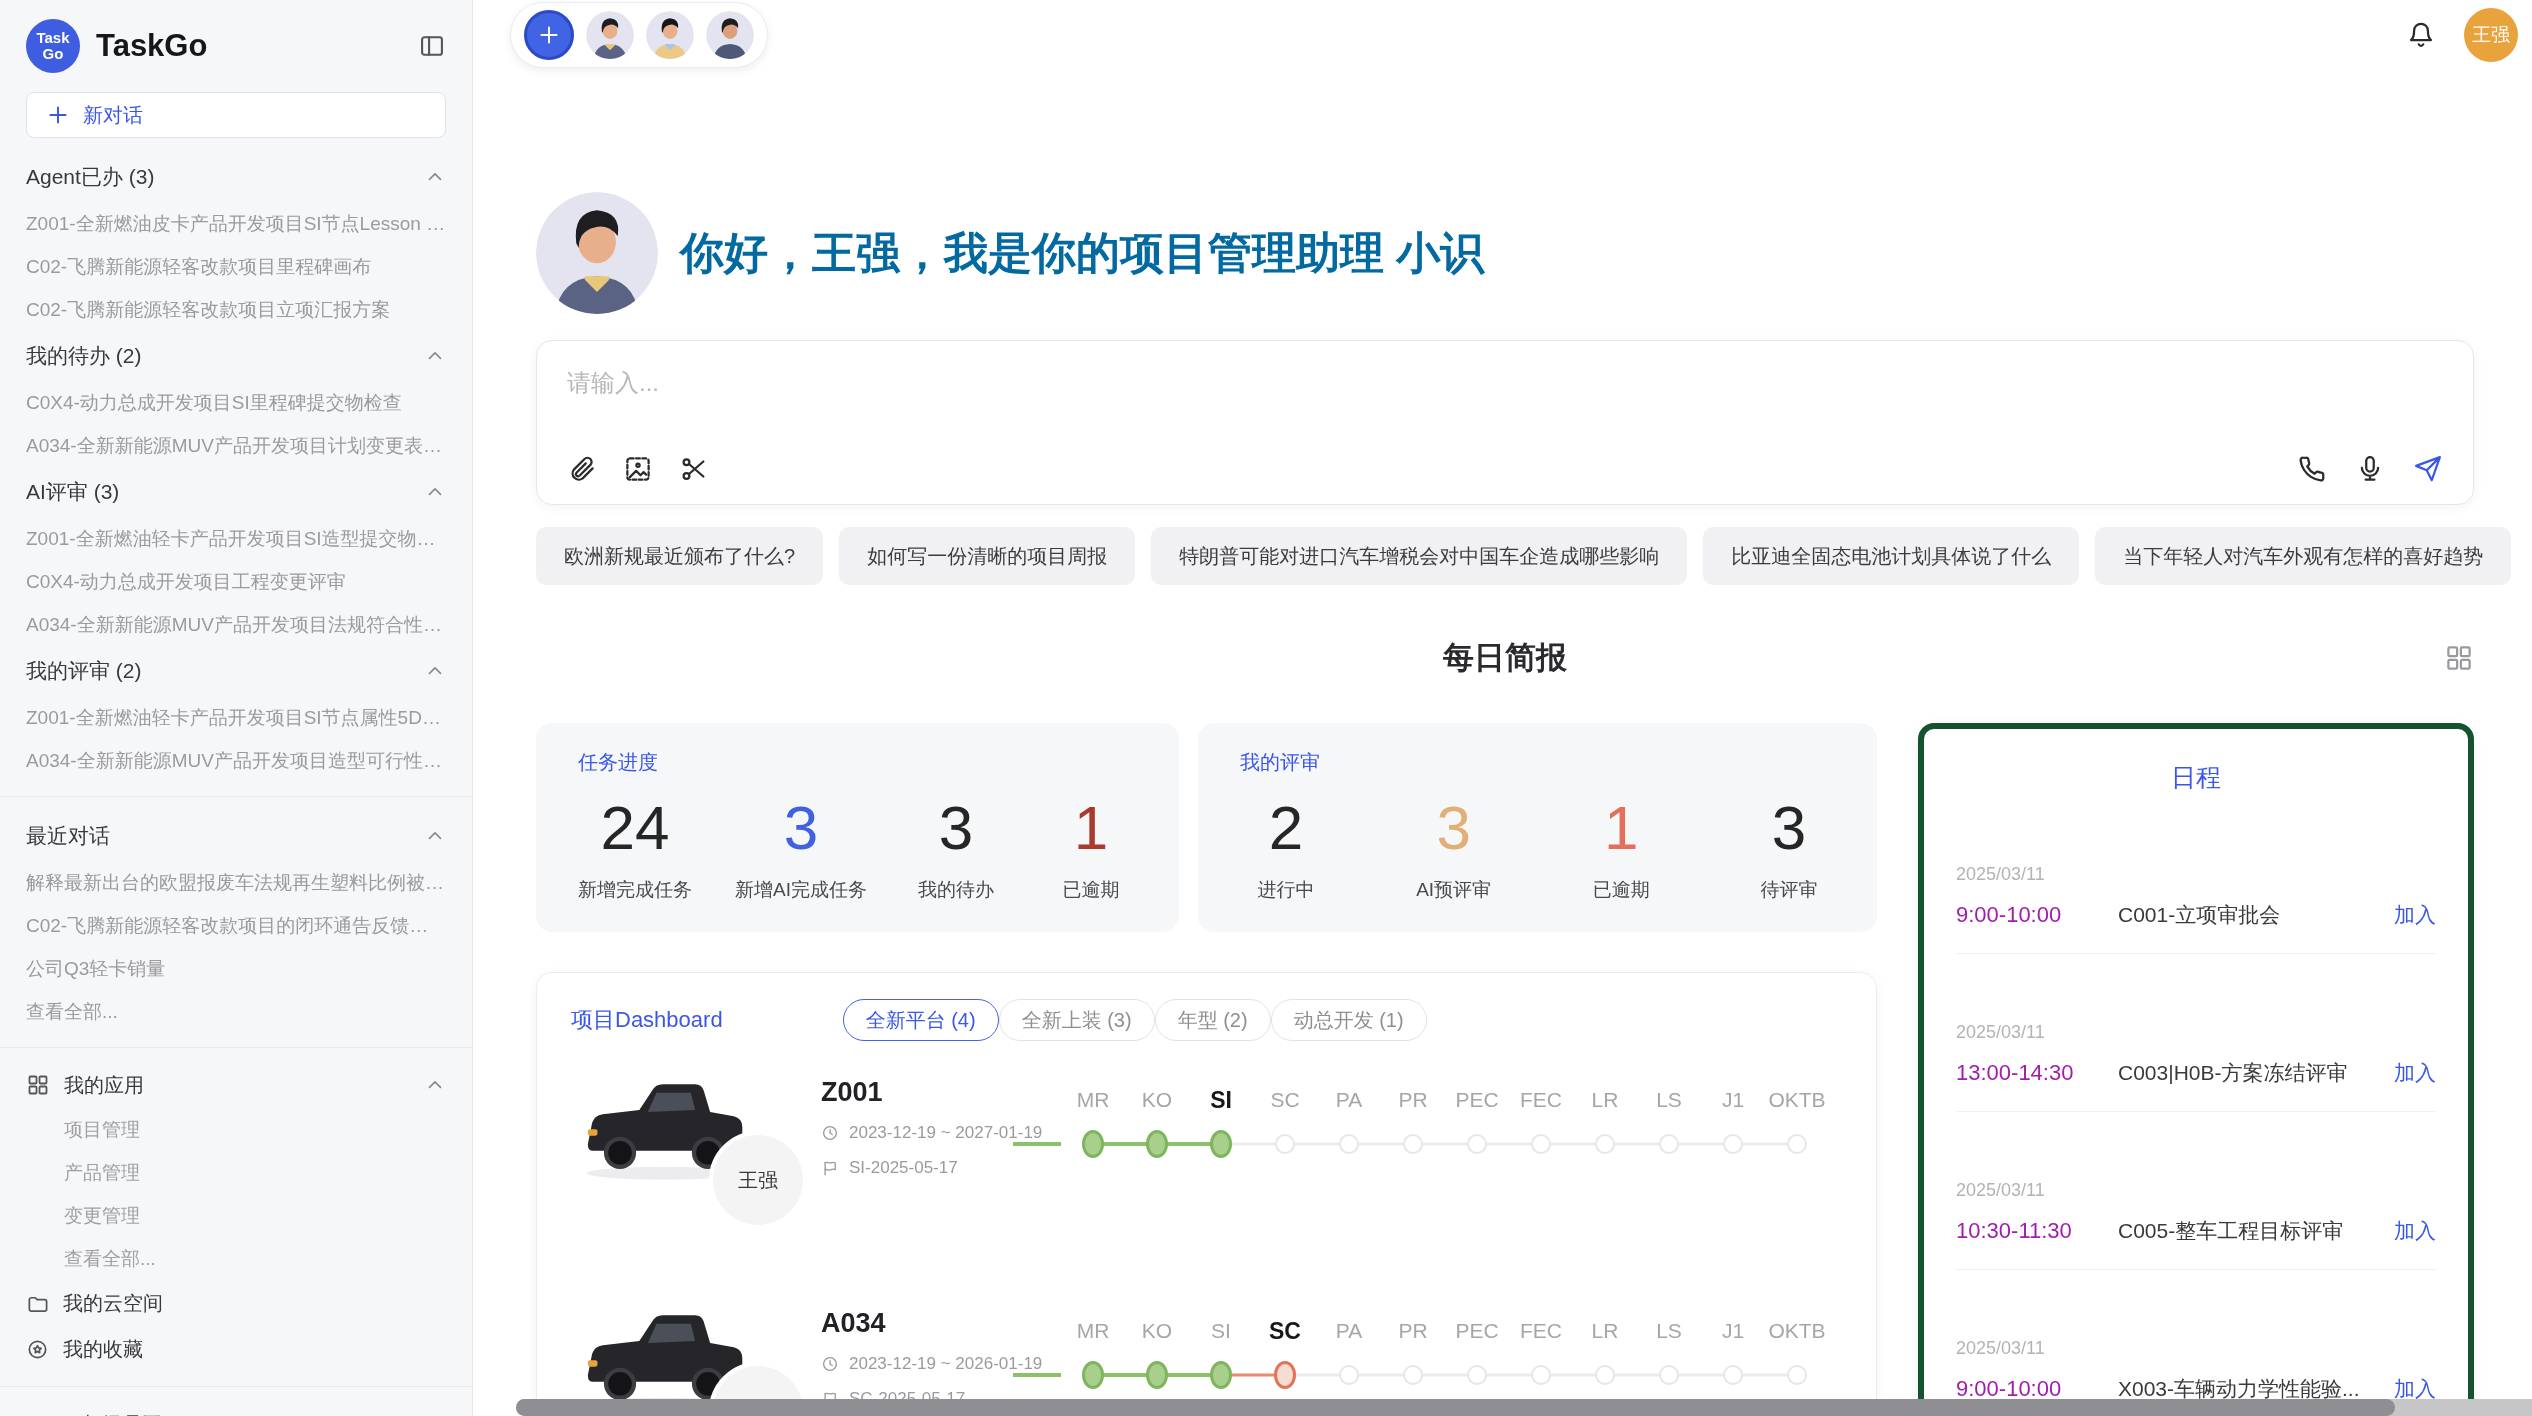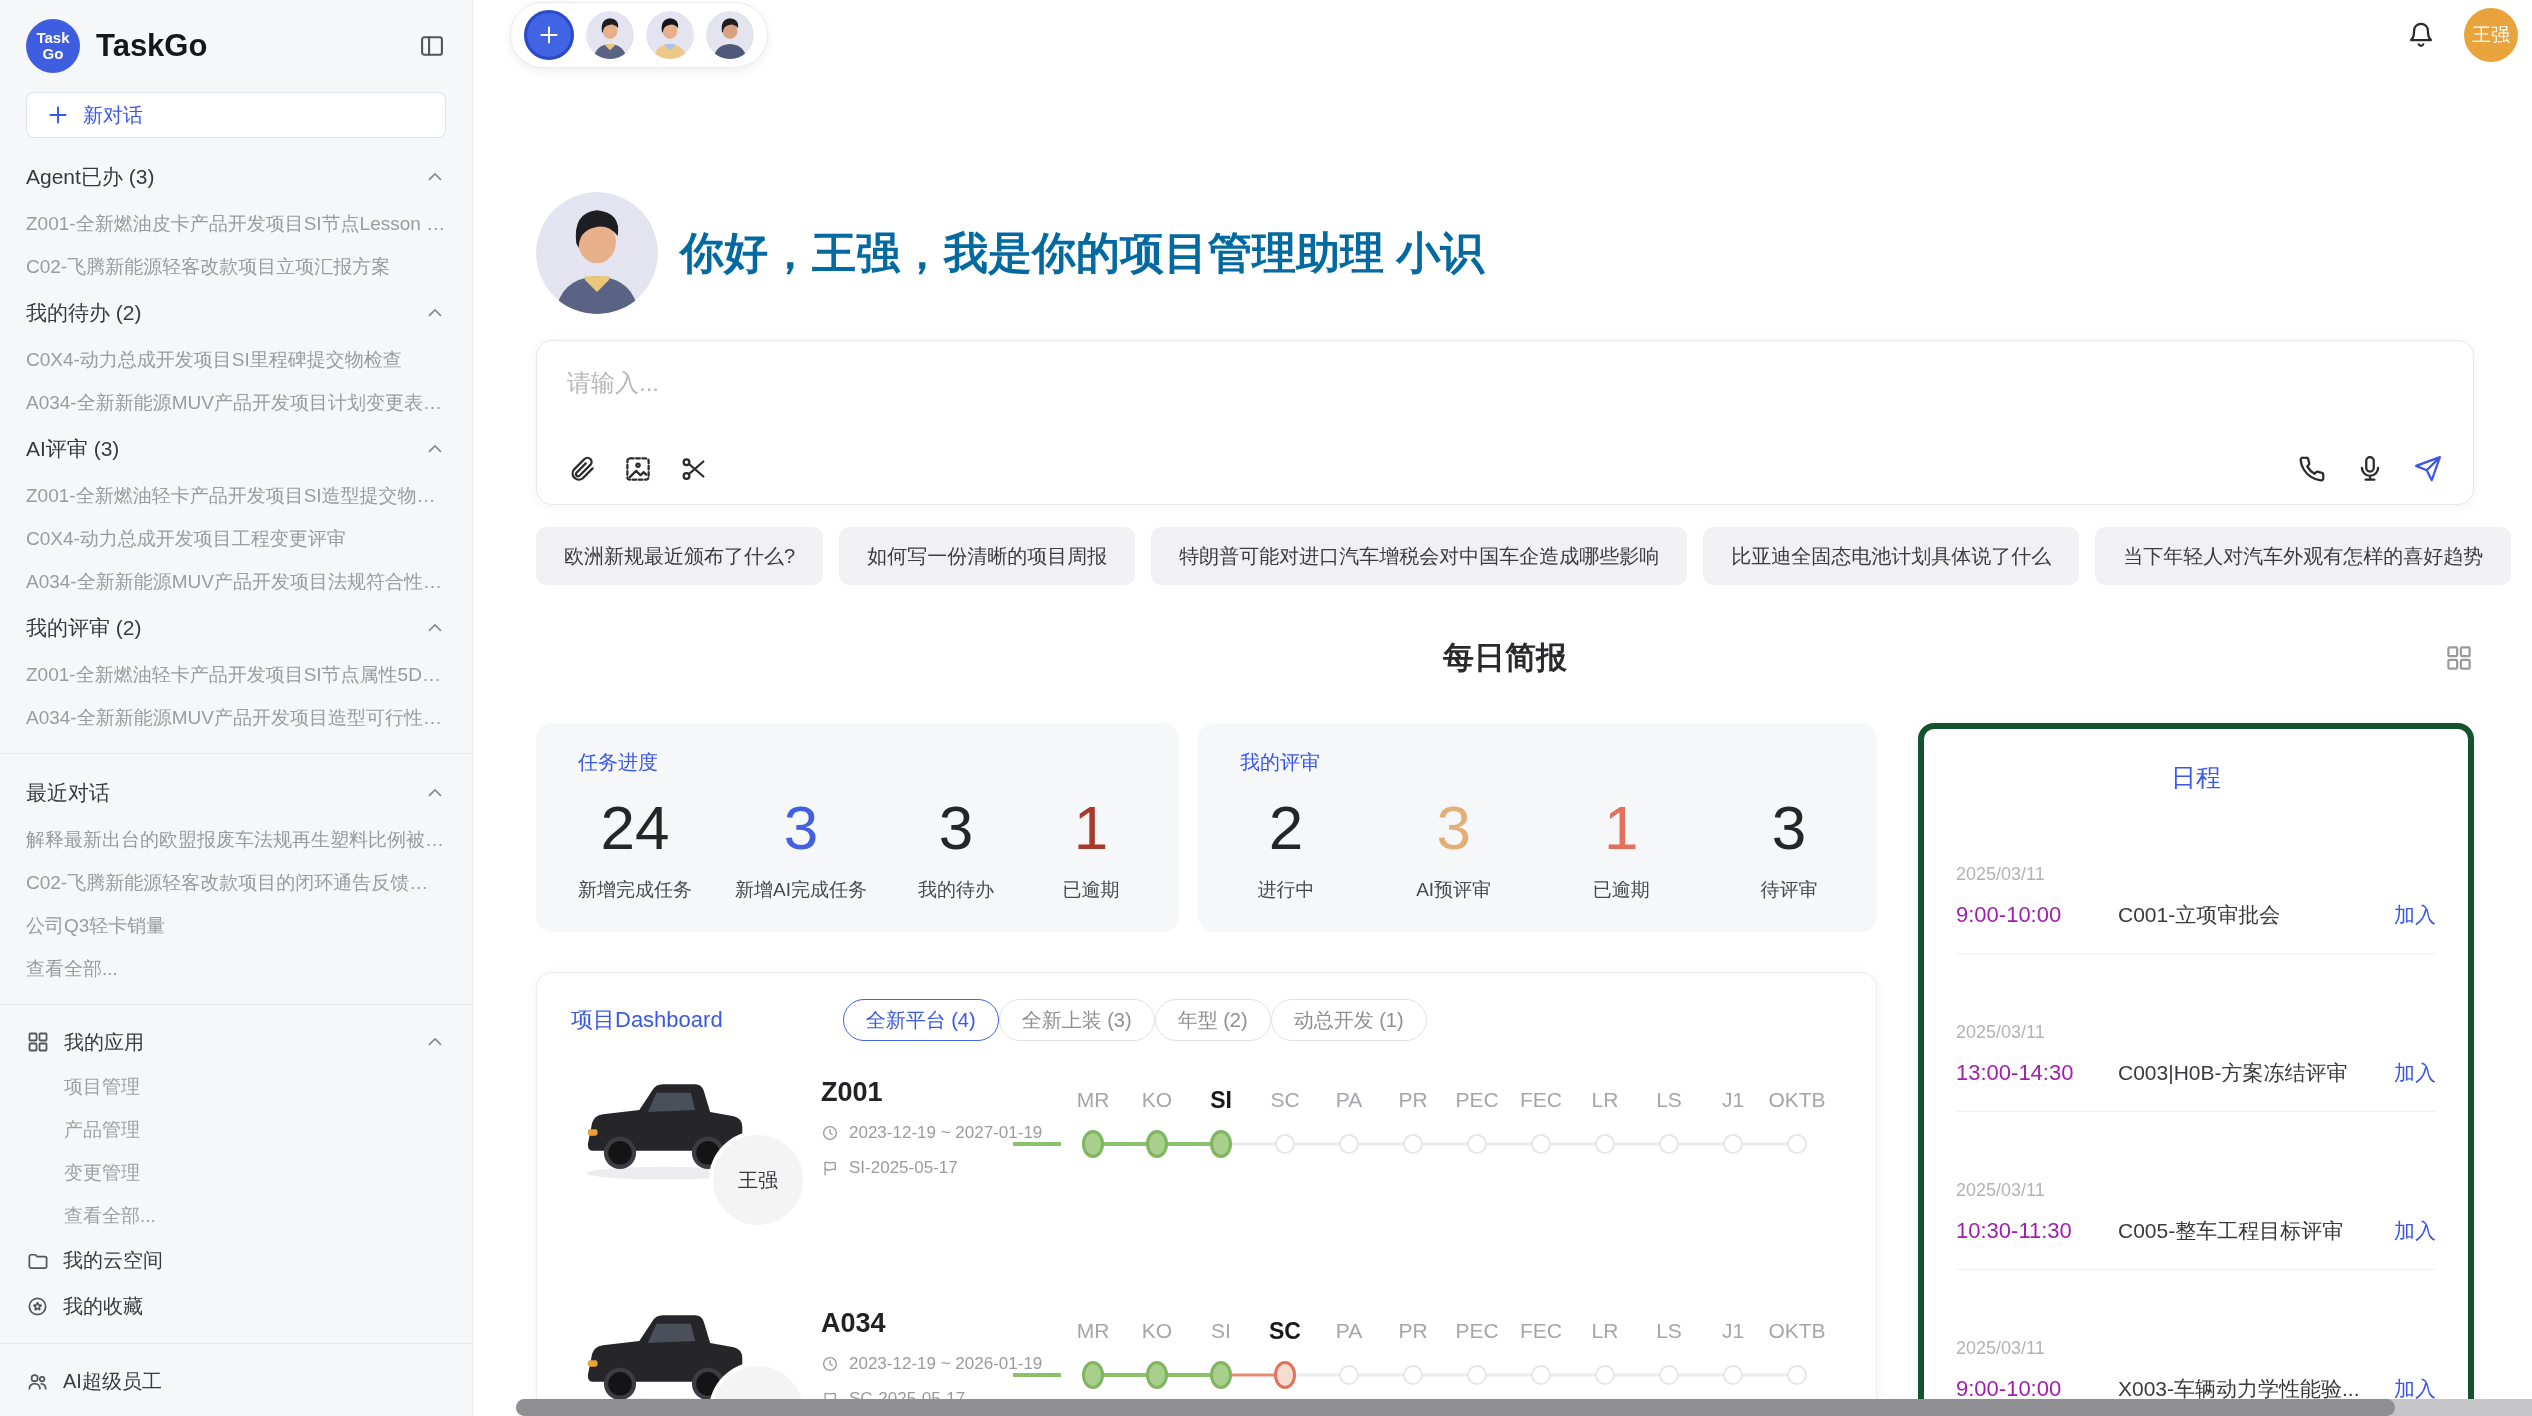--- a/index.html
+++ b/index.html
@@ -169,20 +169,21 @@
   <div class="sb-list" id="sb-list">
       <div class="sb-section-header">
         <span>Agent已办 (3)</span>
         <span class="icon chev">
           <svg width="22" height="22" viewBox="0 0 24 24" fill="none" stroke="currentColor" stroke-width="1.8" stroke-linecap="round" stroke-linejoin="round">
             <path d="M6 14.5l6-6 6 6"></path>
           </svg>
         </span>
       </div>
       <div class="sb-item">Z001-全新燃油皮卡产品开发项目SI节点Lesson Learn报告</div>
+      <div class="sb-item">C02-飞腾新能源轻客改款项目里程碑画布</div>
       <div class="sb-item">C02-飞腾新能源轻客改款项目立项汇报方案</div>
       <div class="sb-section-header">
         <span>我的待办 (2)</span>
         <span class="icon chev">
           <svg width="22" height="22" viewBox="0 0 24 24" fill="none" stroke="currentColor" stroke-width="1.8" stroke-linecap="round" stroke-linejoin="round">
             <path d="M6 14.5l6-6 6 6"></path>
           </svg>
         </span>
       </div>
       <div class="sb-item">C0X4-动力总成开发项目SI里程碑提交物检查</div>

